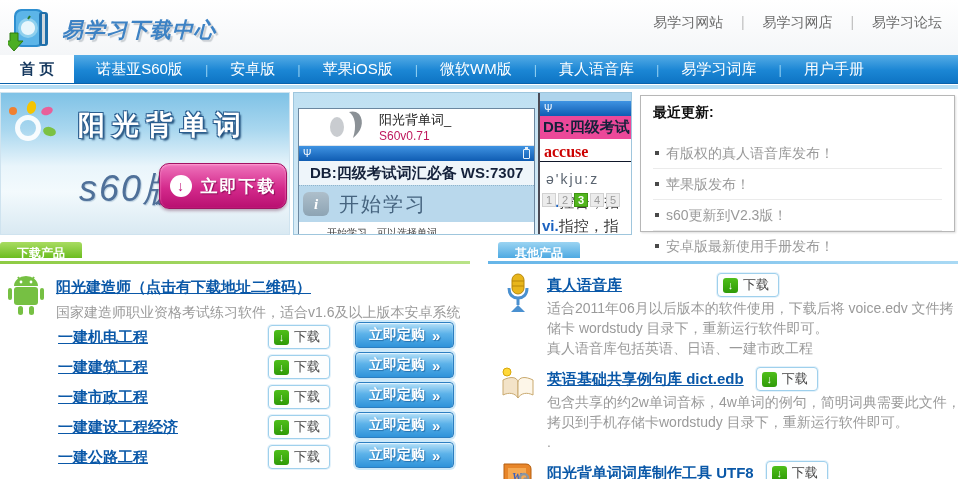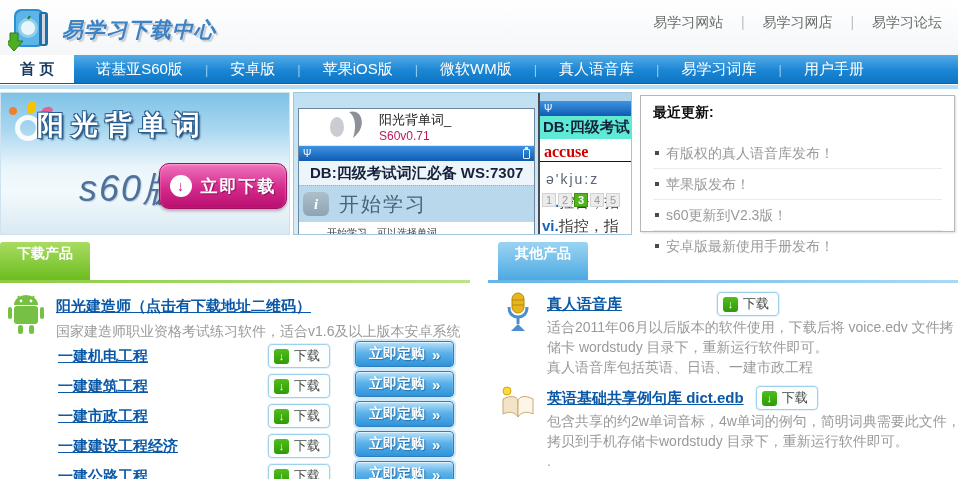--- a/index.html
+++ b/index.html
@@ -28,21 +28,21 @@
   .nav-sep { display:flex; align-items:center; color:#8ecdf0; font-size:13px; }
 
   
   .banner-left { position:absolute; left:0; top:92px; width:290px; height:143px; overflow:hidden;
     background:linear-gradient(180deg,#7fc2e6 0%,#a9d7ef 26%,#e9f5fb 52%,#f3fafd 70%,#d9e9f2 100%);
     border:1px solid #cfe3ef; }
   .sun { position:absolute; left:6px; top:8px; width:52px; height:48px; }
   .sun .ring { position:absolute; left:8px; top:14px; width:26px; height:26px; border:5px solid #fff;
                border-radius:50%; opacity:.9; }
   .sun i { position:absolute; border-radius:50%; }
-  .banner-title { position:absolute; left:0; top:14px; width:100%; text-align:left;
+  .banner-title { position:absolute; left:0; top:14px; width:100%; text-align:center;
      font-size:27px; font-weight:bold; color:#fff; letter-spacing:7px; padding-left:36px;
      text-shadow:-1px -1px 0 #2a5d8f, 1px -1px 0 #2a5d8f, -1px 1px 0 #2a5d8f, 2px 2px 2px #1c4a77; }
   .banner-version { position:absolute; left:78px; top:72px; font-size:36px; font-style:italic;
      color:#4f7099; letter-spacing:2px; text-shadow:1px 1px 1px #b9cede; }
   .banner-btn { position:absolute; left:158px; top:70px; width:128px; height:46px; border-radius:10px;
      background:linear-gradient(#ef74bc,#d42a8c 55%,#b80f70); border:1px solid #a11263;
      box-shadow:0 2px 3px rgba(90,20,60,.35), inset 0 1px 2px #ff9fd2;
      display:flex; align-items:center; justify-content:center; gap:9px; cursor:pointer; }
   .banner-btn .circle { width:22px; height:22px; border-radius:50%; background:#fff; color:#c2187c;
      font-weight:bold; font-size:14px; display:flex; align-items:center; justify-content:center; }
@@ -69,21 +69,21 @@
      border-top:1px dotted #8fb4cc; }
   .info-ic { width:26px; height:24px; border-radius:6px; background:linear-gradient(#aebfcb,#8da4b4);
      color:#fff; font-family:"Liberation Serif",serif; font-style:italic; font-weight:bold; font-size:15px;
      display:flex; align-items:center; justify-content:center; }
   .p1-menu { font-size:20px; color:#46647f; letter-spacing:2px; }
   .p1-sub { font-size:10px; color:#3a3a3a; padding:4px 0 0 28px; white-space:nowrap; }
 
   .phone2 { position:absolute; left:244px; top:0; width:120px; height:143px; background:#fff;
      border-left:2px solid #4a4a55; }
   .p2-sky { height:8px; background:#aed4ec; }
-  .p2-db { height:23px; background:#5eead4; display:flex; align-items:center; padding:0 3px;
+  .p2-db { height:23px; background:#ec4899; display:flex; align-items:center; padding:0 3px;
      font-size:15px; font-weight:bold; color:#14213a; white-space:nowrap; }
   .p2-word { font-size:16px; font-weight:bold; color:#cc0000; padding:4px 0 0 4px; font-family:"Liberation Serif",serif; }
   .p2-phon { font-size:14px; color:#5a6470; background:#fff; padding:9px 0 1px 6px; letter-spacing:2px;
      border-top:1px solid #0f172a; }
   .p2-line { font-size:15px; color:#3a3a3a; padding:5px 0 0 2px; white-space:nowrap; }
   .p2-pos { color:#1b62c0; font-weight:bold; }
   .pager { position:absolute; left:2px; top:100px; display:flex; gap:2px; }
   .pg { width:14px; height:14px; background:#ececec; border:1px solid #d2d2d2; color:#9a9a9a;
      font-size:11px; display:flex; align-items:center; justify-content:center; cursor:pointer; }
   .pg.active { background:#52b51e; border-color:#3d9410; color:#fff; font-weight:bold; }
@@ -95,22 +95,22 @@
   .updates ul { list-style:none;margin-top:16px; }
   .updates li { font-size:14px; color:#9a9a9a; height:31px; line-height:31px;
      border-bottom:1px solid #ebebeb; cursor:pointer; white-space:nowrap; overflow:hidden; }
   .updates li:last-child { border-bottom:none; }
   .bullet { display:inline-block; width:4px; height:4px; background:#4a4a4a; margin:0 7px 3px 2px; }
 
   
   .col { position:absolute; top:242px; width:470px; }
   .col-left { left:0; }
   .col-right { left:488px; }
-  .tab { display:inline-block; height:38px; line-height:22px; padding:0 17px; color:#fff;
-     font-size:14px; font-weight:bold; border-radius:3px 3px 0 0; }
+  .tab { display:inline-block; height:16px; line-height:22px; padding:0 17px; color:#fff;
+     font-size:12px; font-weight:bold; border-radius:3px 3px 0 0; }
   .tab.green { background:linear-gradient(#a9dc62,#6cbd20); margin-left:0; }
   .tab.blue  { background:linear-gradient(#9bd4f2,#4da9e2); margin-left:10px; }
   .tab-line { height:3px; width:100%; }
   .tab-line.green { background:linear-gradient(90deg,#8ecb44,#b9e388); }
   .tab-line.blue  { background:linear-gradient(90deg,#66b5e8,#a9d9f4); }
 
   a.plink { color:#0a58a8; font-weight:bold; text-decoration:underline; cursor:pointer; }
   .desc { color:#9a9a9a; font-size:14px; }
 
   .featured { display:flex; gap:10px; margin:8px 0 0 6px; }

